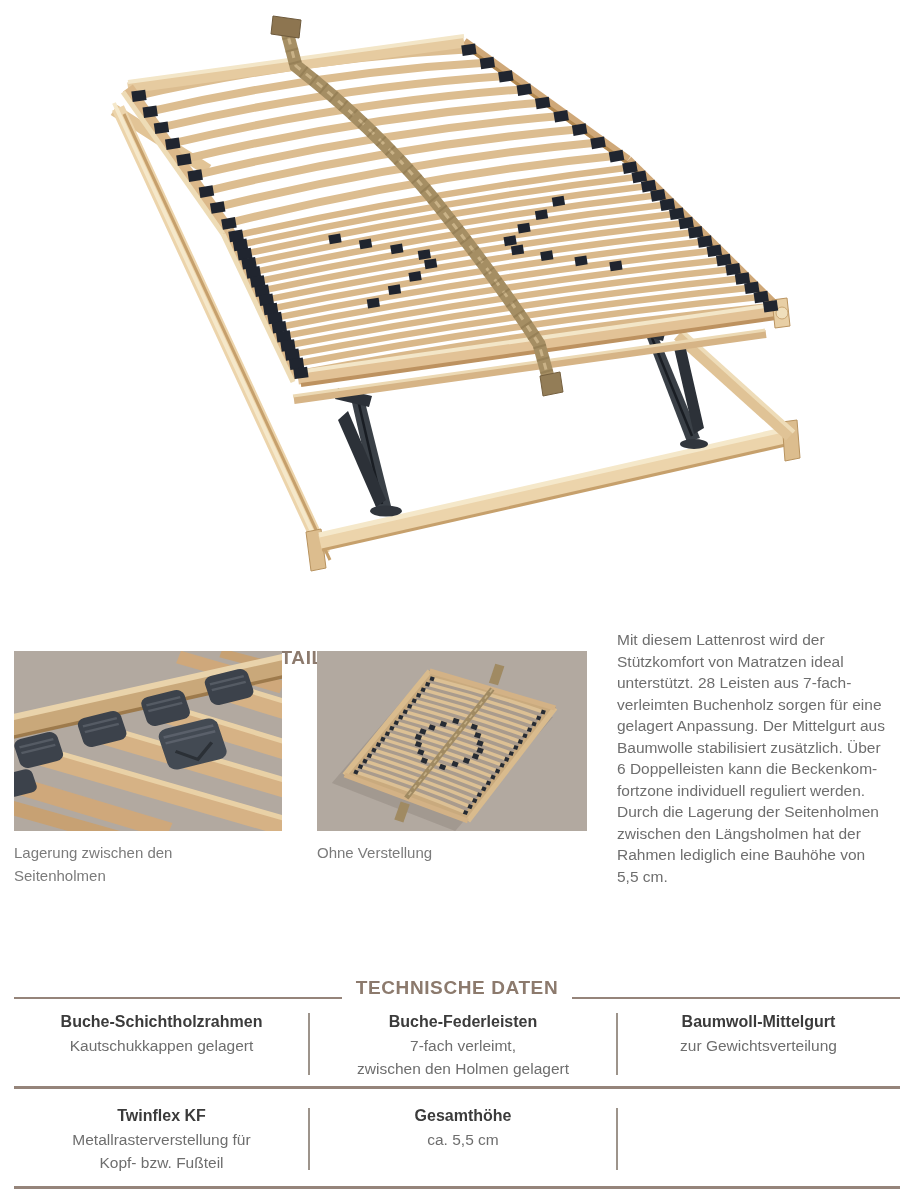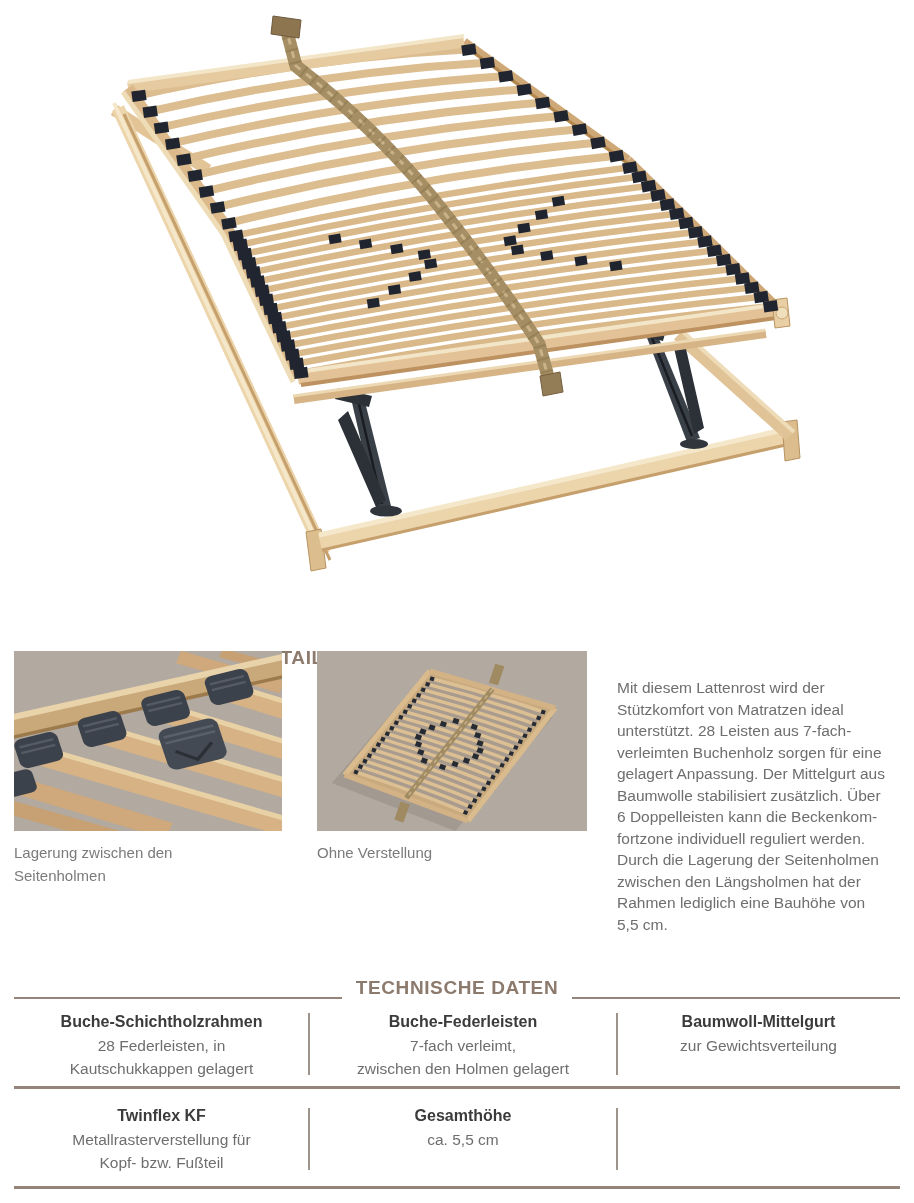--- a/index.html
+++ b/index.html
@@ -29,21 +29,20 @@
   .caption{
     position:absolute;top:842px;font-size:15px;line-height:22.5px;
     color:var(--c-caption,#7b7b7b);
   }
   .cap1{left:14px;}
   .cap2{left:317px;}
 
   .description{
     position:absolute;left:617px;top:629px;font-size:15.5px;line-height:21.5px;
     color:var(--c-body,#6e6e6e);
-    margin-top:48px;
   }
   .description div{white-space:nowrap;}
 
   .tech-row{
     position:absolute;left:14px;width:886px;display:grid;
     grid-template-columns:295px 308px 283px;
   }
   .row1{top:1010px;}
   .row2{top:1104px;}
   .tcell{text-align:center;}
@@ -366,21 +365,20 @@
 <div class="sec-header tech-header">
   <span class="hline"></span>
   <h2>TECHNISCHE DATEN</h2>
   <span class="hline"></span>
 </div>
 
 <div class="tech-row row1">
   <div class="tcell">
     <div class="tcell-title">Buche-Schichtholzrahmen</div>
     <div class="tcell-lines">
-        <div>28 Federleisten, in</div>
         <div>Kautschukkappen gelagert</div>
       </div>
   </div>
   <div class="tcell">
     <div class="tcell-title">Buche-Federleisten</div>
     <div class="tcell-lines">
         <div>7-fach verleimt,</div>
         <div>zwischen den Holmen gelagert</div>
       </div>
   </div>

